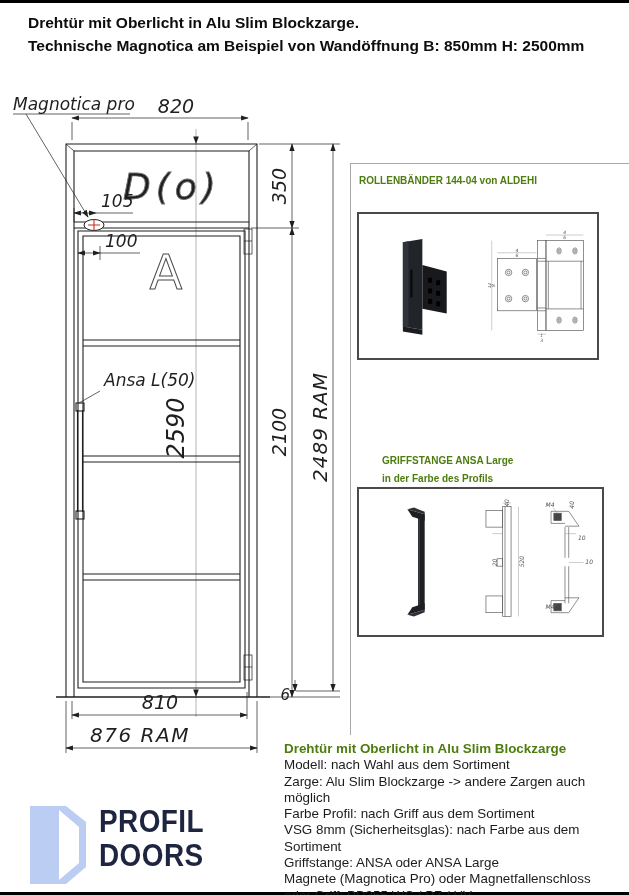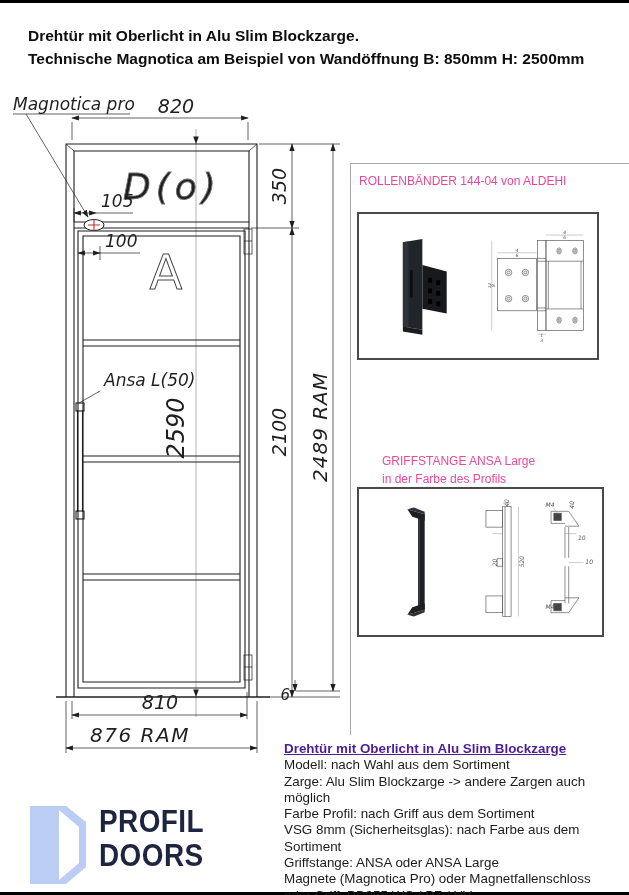--- a/index.html
+++ b/index.html
@@ -3,49 +3,49 @@
 <meta charset="utf-8">
 <style>
   html,body{margin:0;padding:0;}
   body{width:629px;height:895px;position:relative;background:#ffffff;
        font-family:"Liberation Sans",sans-serif;overflow:hidden;}
   .edge-bar{position:absolute;left:0;width:629px;height:3px;background:#000;}
   #edge-top{top:0;} #edge-bottom{bottom:0;}
 
   
   #header{position:absolute;left:28px;top:11px;width:580px;
-          font-size:15.5px;font-weight:bold;color:#0d0d0d;line-height:23px;margin-top:13px;}
+          font-size:15.5px;font-weight:bold;color:#0d0d0d;line-height:23px;}
 
   
   .col-line{position:absolute;background:#a9a9a9;}
   #col-line-v{left:350px;top:163px;width:1px;height:572px;}
   #col-line-h{left:350px;top:163px;width:279px;height:1px;}
 
   
   #door-svg{position:absolute;left:0;top:95px;}
   .dln{stroke:#1f1f1f;stroke-width:1.1;fill:none;}
   .dthin{stroke:#1f1f1f;stroke-width:0.7;fill:none;}
   .dcl{stroke:#979797;stroke-width:0.7;fill:none;}
   .dtxt{font-family:"DejaVu Sans",sans-serif;font-style:italic;fill:#1f1f1f;}
 
   
-  .panel-title{position:absolute;font-size:12px;font-weight:normal;
-               color:#ec4899;line-height:18px;white-space:nowrap;}
+  .panel-title{position:absolute;font-size:10px;font-weight:bold;
+               color:#4d7c0f;line-height:18px;white-space:nowrap;}
   #hinge-title{left:359px;top:172px;}
   #handle-title{left:382px;top:452px;}
   .panel-box{position:absolute;border:2px solid #4a4a4a;background:#fff;
              display:flex;align-items:center;box-sizing:border-box;}
   #hinge-box{left:357px;top:212px;width:242px;height:148px;padding:4px 6px 4px 26px;gap:26px;}
   #handle-box{left:357px;top:487px;width:247px;height:150px;padding:4px 4px 4px 36px;gap:28px;}
   .tinytxt{font-family:"DejaVu Sans",sans-serif;font-style:italic;fill:#555;}
 
   
   #specs{position:absolute;left:284px;top:741px;width:344px;color:#1c1c1c;
          font-size:13.4px;line-height:16.3px;}
-  #specs .spec-title{font-weight:bold;text-decoration:underline;color:#4c1d95;}
+  #specs .spec-title{font-weight:bold;color:#4d7c0f;}
 
   
   #logo-icon{position:absolute;left:30px;top:806px;}
   #logo-word{position:absolute;left:99px;top:805px;font-weight:bold;
              font-size:31px;line-height:34px;letter-spacing:.5px;
              transform:scaleX(.9);transform-origin:left top;}
 </style>
 </head>
 <body>
 

